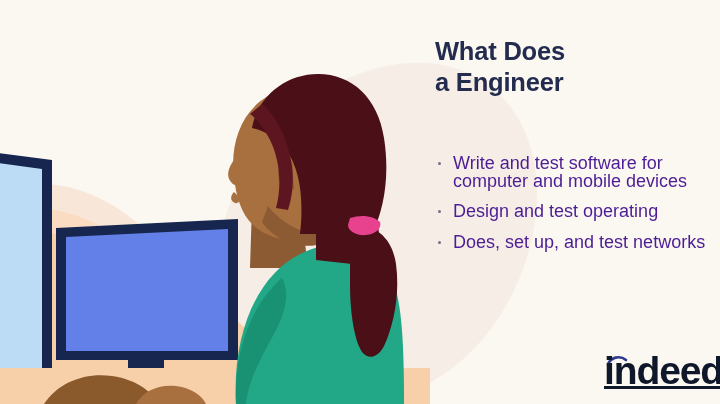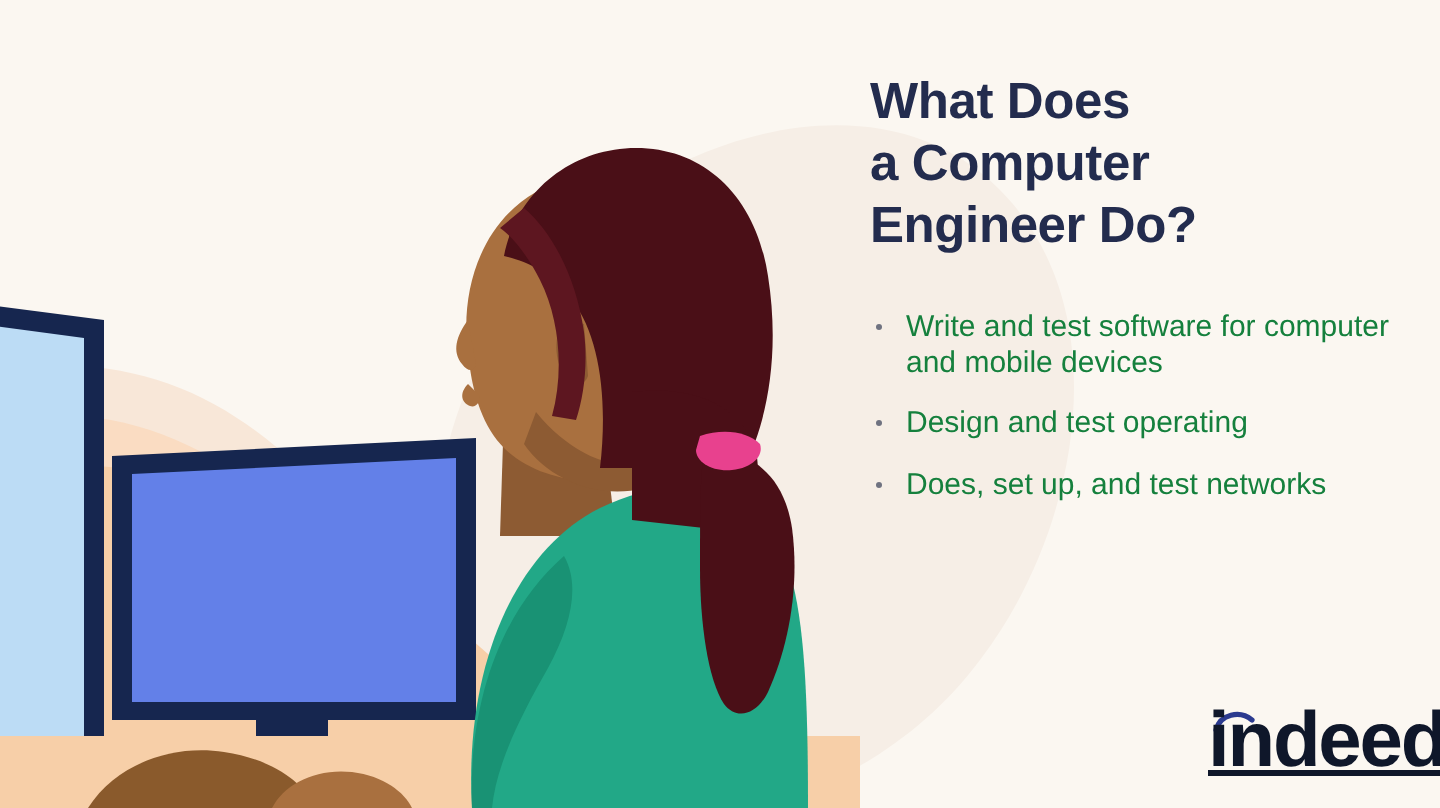--- a/index.html
+++ b/index.html
@@ -62,23 +62,23 @@
     top: 155px;
     width: 275px;
     margin: 0;
     padding: 0;
     list-style: none;
   }
   .bullet {
     position: relative;
     padding-left: 18px;
     margin-bottom: 13px;
-    font-size: 15px;
+    font-size: 18px;
     line-height: 17.5px;
-    color: #15803d;
+    color: #4c1d95;
   }
   .bullet:last-child { margin-bottom: 0; }
   .bullet-dot {
     position: absolute;
     left: 3px;
     top: 7px;
     width: 3px;
     height: 3px;
     border-radius: 50%;
     background: #6f7280;
@@ -202,22 +202,21 @@
 
       <path d="M136,404 C142,392 158,384 176,386
                C192,388 202,396 206,404 Z" fill="#a9703f"></path>
     </g>
   </svg>
 
   <div class="content">
 
     <h1 class="headline">
       <span class="hl-line">What Does</span>
-      <span class="hl-line">a Computer</span>
-      <span class="hl-line">Engineer Do?</span>
+      <span class="hl-line">a Engineer</span>
     </h1>
 
     <ul class="bullets">
       <li class="bullet">
         <span class="bullet-dot"></span>
         <span class="bullet-text">Write and test software for computer and mobile devices</span>
       </li>
       <li class="bullet">
         <span class="bullet-dot"></span>
         <span class="bullet-text">Design and test operating</span>

